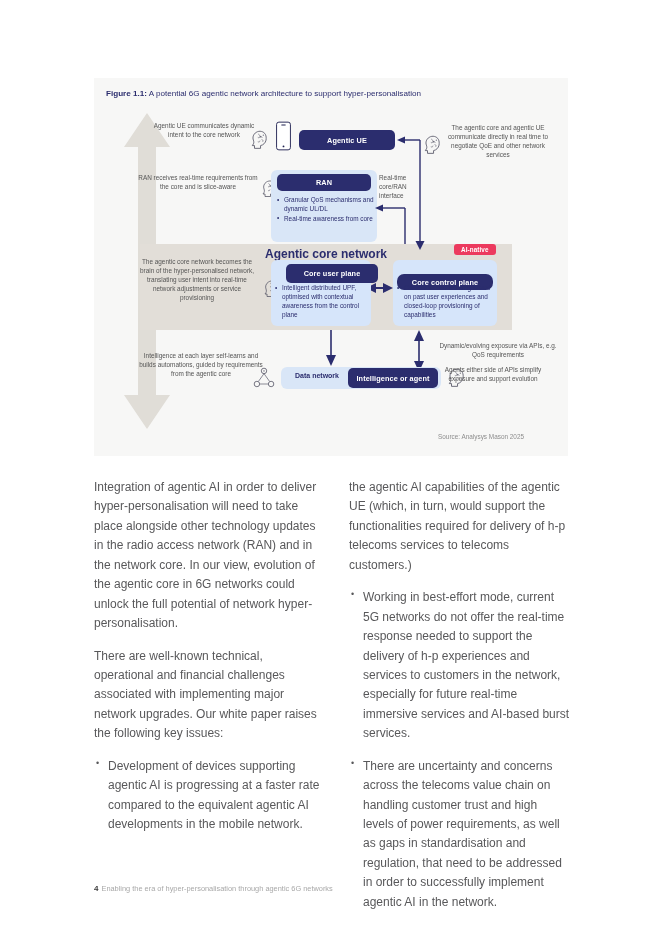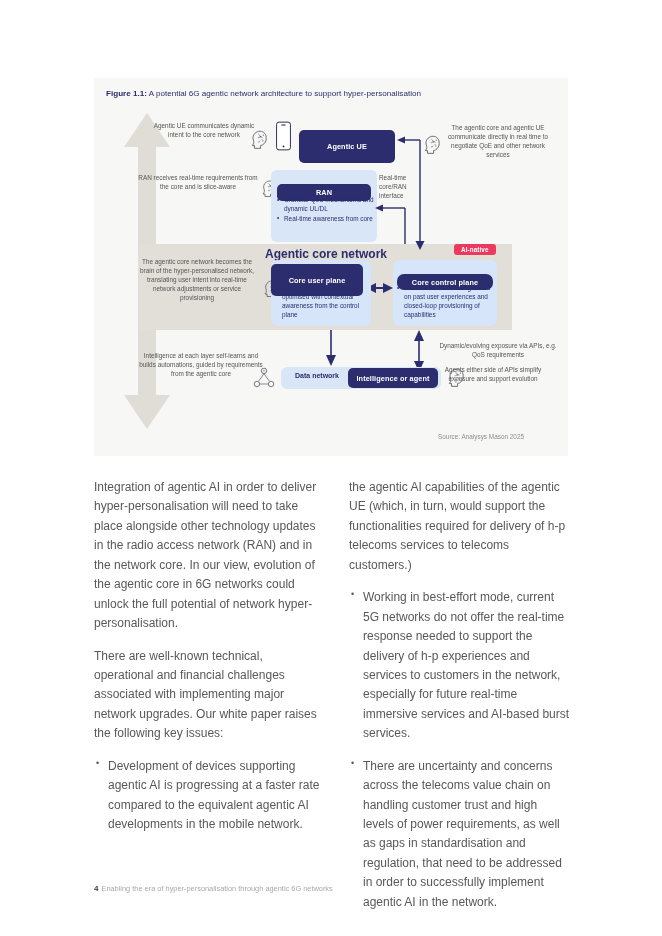--- a/index.html
+++ b/index.html
@@ -111,21 +111,21 @@
       <circle cx="21" cy="16" r="1.1" fill="#5b5b6b"></circle>
         <circle cx="26" cy="13" r="1" fill="#5b5b6b"></circle>
     </svg>
 
     <svg class="icon" style="left:182px;top:43px;" width="15" height="30" viewBox="0 0 26 50" xmlns="http://www.w3.org/2000/svg">
       <rect x="1" y="1" width="24" height="48" rx="4" fill="#ffffff" stroke="#1f2150" stroke-width="1.6"></rect>
       <rect x="9" y="5" width="8" height="1.6" rx=".8" fill="#1f2150"></rect>
       <circle cx="13" cy="43" r="1.6" fill="#1f2150"></circle>
     </svg>
 
-    <div class="navypill" style="left:205px;top:52px;width:96px;height:33px;">
+    <div class="navypill" style="left:205px;top:52px;width:96px;height:20px;">
       <span>Agentic UE</span>
     </div>
 
     <div class="note" style="left:348px;top:46px;width:112px;">The agentic core and agentic UE communicate directly in real time to negotiate QoE and other network services</div>
 
     <svg class="icon" style="left:328px;top:55px;" width="22" height="22" viewBox="0 0 40 40" xmlns="http://www.w3.org/2000/svg">
       <path d="M30 12c-3-6-11-8-17-4-5 3-7 9-5 14 1 3 1 5 0 7l-2 3h4v5h11v-5c5-1 9-5 10-10 .5-4 .3-7-1-10z" fill="none" stroke="#5b5b6b" stroke-width="1.6"></path>
       <path d="M17 11c2 1 3 3 3 5m0 0c2-1 4 0 4 2m-4-2c-1 2-3 2-4 1m7 4c2 0 3 2 2 4m-5-2c0 2-2 3-4 2" fill="none" stroke="#5b5b6b" stroke-width="1.2"></path>
       <circle cx="21" cy="16" r="1.1" fill="#5b5b6b"></circle>
         <circle cx="26" cy="13" r="1" fill="#5b5b6b"></circle>
@@ -134,21 +134,21 @@
     <div class="note" style="left:44px;top:96px;width:120px;">RAN receives real-time requirements from the core and is slice-aware</div>
 
     <svg class="icon" style="left:166px;top:100px;" width="20" height="20" viewBox="0 0 40 40" xmlns="http://www.w3.org/2000/svg">
       <path d="M30 12c-3-6-11-8-17-4-5 3-7 9-5 14 1 3 1 5 0 7l-2 3h4v5h11v-5c5-1 9-5 10-10 .5-4 .3-7-1-10z" fill="none" stroke="#5b5b6b" stroke-width="1.6"></path>
       <path d="M17 11c2 1 3 3 3 5m0 0c2-1 4 0 4 2m-4-2c-1 2-3 2-4 1m7 4c2 0 3 2 2 4m-5-2c0 2-2 3-4 2" fill="none" stroke="#5b5b6b" stroke-width="1.2"></path>
       <circle cx="21" cy="16" r="1.1" fill="#5b5b6b"></circle>
         <circle cx="26" cy="13" r="1" fill="#5b5b6b"></circle>
     </svg>
 
     <div class="lightbox" style="left:177px;top:92px;width:106px;height:72px;"></div>
-    <div class="navypill" style="left:183px;top:96px;width:94px;height:17px;margin-top:10px;">
+    <div class="navypill" style="left:183px;top:96px;width:94px;height:17px;">
       <span>RAN</span>
     </div>
     <div class="bullets" style="left:183px;top:117px;width:98px;">
       <ul>
         <li>Granular QoS mechanisms and dynamic UL/DL</li>
         <li>Real-time awareness from core</li>
       </ul>
     </div>
 
     <div class="note" style="left:285px;top:96px;width:52px;text-align:left;">Real-time core/RAN interface</div>
@@ -180,21 +180,21 @@
     <div class="note" style="left:42px;top:180px;width:122px;">The agentic core network becomes the brain of the hyper-personalised network, translating user intent into real-time network adjustments or service provisioning</div>
 
     <svg class="icon" style="left:168px;top:200px;" width="20" height="20" viewBox="0 0 40 40" xmlns="http://www.w3.org/2000/svg">
       <path d="M30 12c-3-6-11-8-17-4-5 3-7 9-5 14 1 3 1 5 0 7l-2 3h4v5h11v-5c5-1 9-5 10-10 .5-4 .3-7-1-10z" fill="none" stroke="#5b5b6b" stroke-width="1.6"></path>
       <path d="M17 11c2 1 3 3 3 5m0 0c2-1 4 0 4 2m-4-2c-1 2-3 2-4 1m7 4c2 0 3 2 2 4m-5-2c0 2-2 3-4 2" fill="none" stroke="#5b5b6b" stroke-width="1.2"></path>
       <circle cx="21" cy="16" r="1.1" fill="#5b5b6b"></circle>
         <circle cx="26" cy="13" r="1" fill="#5b5b6b"></circle>
     </svg>
 
     <div class="bluebox" style="left:177px;top:182px;width:100px;height:66px;"></div>
-    <div class="navypill" style="left:177px;top:186px;width:92px;height:32px;">
+    <div class="navypill" style="left:192px;top:186px;width:92px;height:19px;">
       <span>Core user plane</span>
     </div>
     <div class="bullets" style="left:181px;top:205px;width:94px;">
       <ul>
           <li>Intelligent distributed UPF, optimised with contextual awareness from the control plane</li>
         </ul>
     </div>
 
     <div class="bluebox" style="left:299px;top:182px;width:104px;height:66px;"></div>
     <div class="navypill" style="left:303px;top:196px;width:96px;height:16px;border-radius:7px;">

